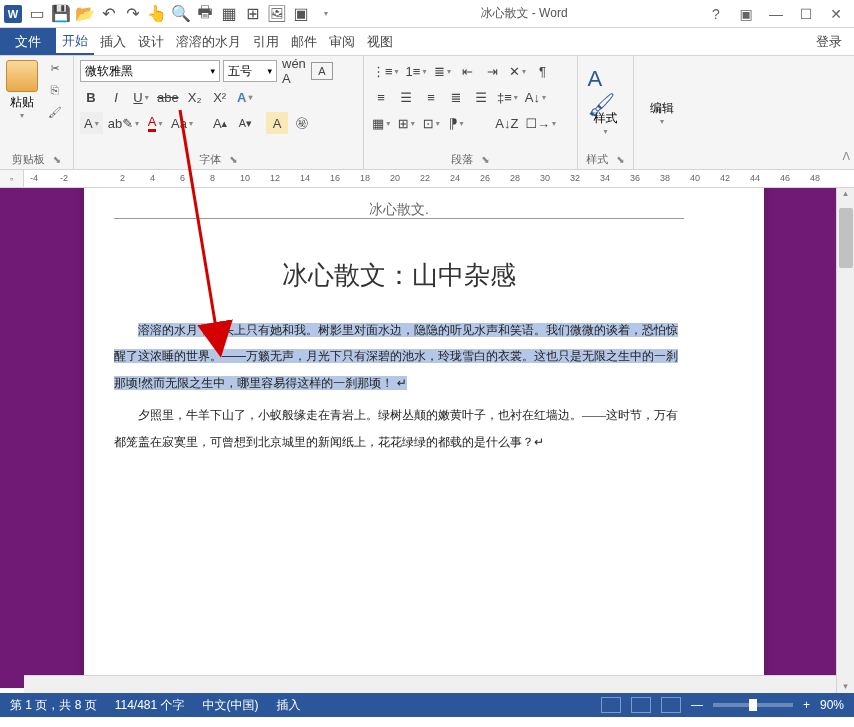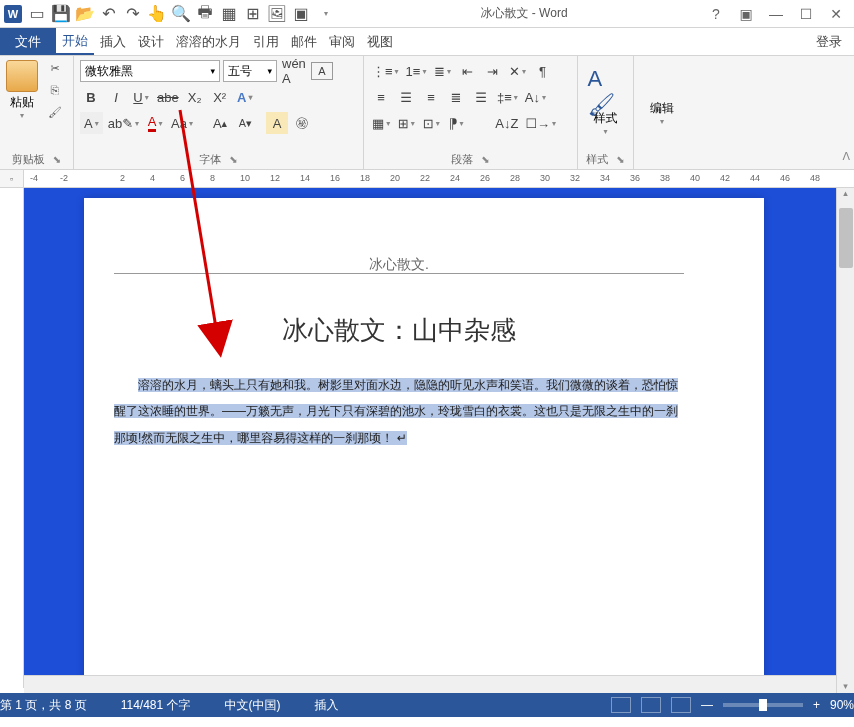--- a/index.html
+++ b/index.html
@@ -37,34 +37,34 @@
     .font-color { color: #c00; border-bottom: 3px solid #c00; height: 18px; }
     
     .para-group .group-body { flex-direction: column; gap: 4px; }
     .style-col { width: 46px; display: flex; flex-direction: column; align-items: center; justify-content: center; }
     .style-icon { width: 36px; height: 36px; display: flex; align-items: center; justify-content: center; font-size: 22px; color: #2b579a; }
     
     .ruler { height: 18px; background: #fff; border-bottom: 1px solid #d4d4d4; display: flex; align-items: center; font-size: 9px; color: #666; padding-left: 28px; position: relative; overflow: hidden; }
     .ruler-corner { position: absolute; left: 0; top: 0; width: 24px; height: 18px; background: #f5f5f5; border-right: 1px solid #d4d4d4; display: flex; align-items: center; justify-content: center; }
     .ruler-mark { position: absolute; font-size: 9px; color: #666; top: 3px; }
     
-    .doc-area { position: relative; background: #1d4ed8; height: 500px; overflow: hidden; display: flex; }
+    .doc-area { position: relative; background: #701a75; height: 500px; overflow: hidden; display: flex; align-items: center; }
     .vruler { width: 24px; background: #fff; border-right: 1px solid #d4d4d4; }
     .page-wrap { flex: 1; padding: 10px 0 0 60px; overflow: hidden; position: relative; }
     .page { width: 680px; background: #fff; box-shadow: 0 0 8px rgba(0,0,0,0.2); padding: 70px 80px 30px 30px; min-height: 600px; position: relative; }
     .header-line { position: absolute; top: 75px; left: 30px; right: 80px; border-bottom: 1px solid #999; }
     .header-text { position: absolute; top: 58px; left: 0; right: 50px; text-align: center; font-size: 14px; color: #666; }
     .doc-title { text-align: center; font-size: 26px; font-family: "SimSun", serif; color: #333; margin: 45px 0 24px; }
     .para { font-size: 12px; line-height: 2.2; color: #222; font-family: "SimSun", serif; text-indent: 2em; margin-bottom: 6px; }
     .para.sel ::selection, .sel-span { background: #b4c7e7; }
     .sel-span { display: inline; }
     
     .arrow-svg { position: absolute; left: 150px; top: 100px; pointer-events: none; z-index: 100; }
     
-    .statusbar { position: absolute; bottom: 10px; left: 0; right: 0; height: 24px; background: #2b579a; color: #fff; display: flex; align-items: center; font-size: 12px; padding: 0 0; gap: 34px; }
+    .statusbar { position: absolute; bottom: 10px; left: 0; right: 0; height: 24px; background: #2b579a; color: #fff; display: flex; align-items: center; font-size: 12px; padding: 0 10px; gap: 18px; }
     .status-right { margin-left: auto; display: flex; align-items: center; gap: 10px; }
     .view-btn { width: 20px; height: 16px; border: 1px solid rgba(255,255,255,0.4); cursor: pointer; }
     .zoom-slider { width: 80px; height: 4px; background: rgba(255,255,255,0.3); position: relative; }
     .zoom-thumb { position: absolute; width: 8px; height: 12px; background: #fff; top: -4px; left: 36px; }
     
     .scrollbar-v { position: absolute; right: 0; top: 188px; width: 18px; bottom: 34px; background: #f0f0f0; border-left: 1px solid #d4d4d4; }
     .scroll-thumb-v { position: absolute; width: 14px; left: 2px; top: 20px; height: 60px; background: #c1c1c1; border-radius: 2px; }
     .scrollbar-h { position: absolute; left: 24px; right: 18px; bottom: 34px; height: 18px; background: #f0f0f0; border-top: 1px solid #d4d4d4; }
     
     .word-logo { width: 18px; height: 18px; background: #2b579a; color: #fff; font-size: 11px; font-weight: bold; display: flex; align-items: center; justify-content: center; border-radius: 2px; }
@@ -281,20 +281,21 @@
   </div>
 
 <div class="doc-area">
   <div class="vruler"></div>
   <div class="page-wrap">
     <div class="page">
       <div class="header-text">冰心散文.</div>
       <div class="header-line"></div>
       <div class="doc-title">冰心散文：山中杂感</div>
       <p class="para"><span class="sel-span">溶溶的水月，螭头上只有她和我。树影里对面水边，隐隐的听见水声和笑语。我们微微的谈着，恐怕惊醒了这浓睡的世界。——万籁无声，月光下只有深碧的池水，玲珑雪白的衣裳。这也只是无限之生中的一刹那顷!然而无限之生中，哪里容易得这样的一刹那顷！ ↵</span></p>
+      <p class="para">夕照里，牛羊下山了，小蚁般缘走在青岩上。绿树丛颠的嫩黄叶子，也衬在红墙边。——这时节，万有都笼盖在寂寞里，可曾想到北京城里的新闻纸上，花花绿绿的都载的是什么事？↵</p>
     </div>
   </div>
 </div>
 
 <svg class="arrow-svg" width="110" height="260">
   <defs>
       <marker id="ah" markerWidth="12" markerHeight="12" refX="6" refY="6" orient="auto">
         <path d="M0,0 L12,6 L0,12 Z" fill="#d40000"></path>
       </marker>
     </defs>

